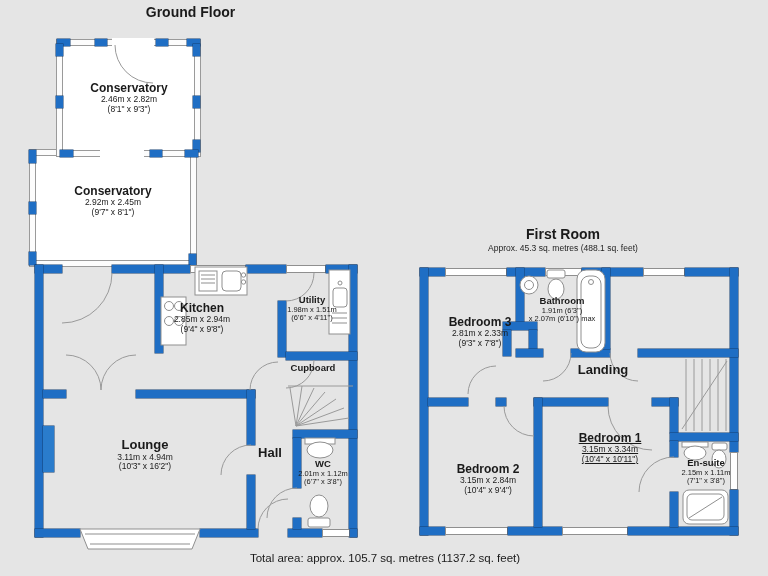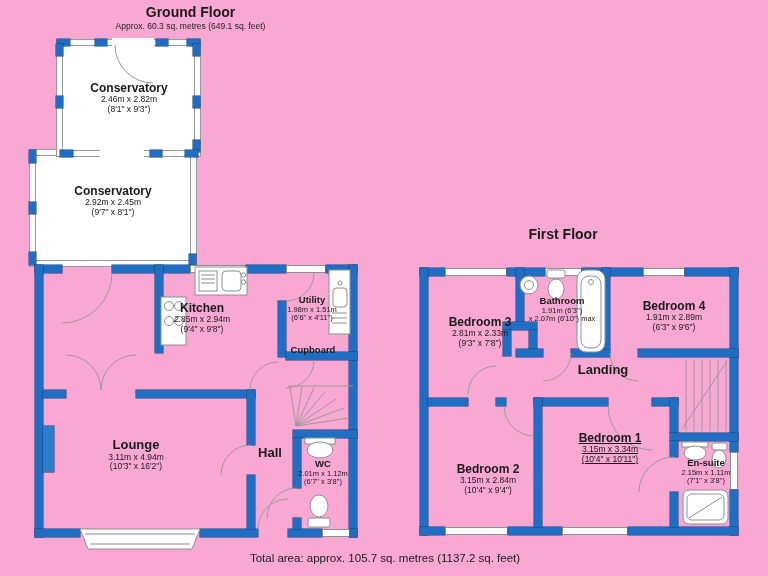--- a/index.html
+++ b/index.html
@@ -1,16 +1,16 @@
 <!DOCTYPE html>
 <html><head>
 <meta charset="utf-8">
 <style>
   html,body{margin:0;padding:0;background:#fff;}
-  #canvas{position:relative;width:768px;height:576px;background:#f9a8d4;overflow:hidden;
+  #canvas{position:relative;width:768px;height:576px;background:#e5e5e5;overflow:hidden;
           font-family:"Liberation Sans",sans-serif;color:#1a1a1a;}
   .wall{position:absolute;background:#1f6ec4;box-shadow:0 0 0 0.5px #123f73;}
   .wall2{position:absolute;background:#2a7ccc;box-shadow:0 0 0 0.5px #123f73;}
   .win{position:absolute;background:#fff;border:1px solid #8f8f8f;box-sizing:border-box;}
   .win-h{background:linear-gradient(to bottom,#fff 42%,#8f8f8f 42%,#8f8f8f 58%,#fff 58%);}
   .win-v{background:linear-gradient(to right,#fff 42%,#8f8f8f 42%,#8f8f8f 58%,#fff 58%);}
   .cwall{position:absolute;background:#fff;border:5px solid #fcfcfc;outline:1px solid #9a9a9a;
          box-shadow:inset 0 0 0 1px #9a9a9a;box-sizing:border-box;}
   .gap{position:absolute;background:#fff;}
   .mull{position:absolute;background:#1f6ec4;box-shadow:0 0 0 0.5px #123f73;}
@@ -26,24 +26,24 @@
   .footer{position:absolute;text-align:center;font-size:11.5px;}
   svg.overlay{position:absolute;left:0;top:0;pointer-events:none;}
 </style>
 </head>
 <body>
 
 <div id="canvas">
 
   <div class="floor-title" style="left:88px;top:4px;width:205px;">
     <div class="ft-main">Ground Floor</div>
-    <div class="ft-sub">Approx. 60.3 sq. metres (649.1 sq. feet)</div>
   </div>
   <div class="floor-title" style="left:452px;top:226px;width:222px;">
-    <div class="ft-main">First Floor</div>
+    <div class="ft-main">First Room</div>
+    <div class="ft-sub">Approx. 45.3 sq. metres (488.1 sq. feet)</div>
   </div>
 
   <div class="cwall" style="left:30px;top:150px;width:166px;height:116px;"></div>
   <div class="cwall" style="left:57px;top:40px;width:143px;height:116px;"></div>
   <div class="gap" style="left:112px;top:38px;width:42px;height:10px;"></div>
   <div class="gap" style="left:100px;top:149px;width:44px;height:9px;"></div>
 
   <div class="mull" style="left:57px;top:39px;width:13px;height:7px;"></div>
   <div class="mull" style="left:95px;top:39px;width:12px;height:7px;"></div>
   <div class="mull" style="left:156px;top:39px;width:12px;height:7px;"></div>
@@ -255,24 +255,24 @@
   <div class="room-label" style="left:157px;top:302px;width:90px;">
     <div class="rname">Kitchen</div>
     <div class="rdim">2.85m x 2.94m</div>
     <div class="rdim">(9'4" x 9'8")</div>
   </div>
   <div class="room-label" style="left:280px;top:295px;width:64px;text-align:center;">
     <div class="rname sm">Utility</div>
     <div class="rdim sm">1.98m x 1.51m</div>
     <div class="rdim sm">(6'6" x 4'11")</div>
   </div>
-  <div class="room-label" style="left:281px;top:345px;width:64px;">
+  <div class="room-label" style="left:281px;top:363px;width:64px;">
     <div class="rname sm">Cupboard</div>
   </div>
-  <div class="room-label" style="left:81px;top:438px;width:110px;">
+  <div class="room-label" style="left:90px;top:438px;width:110px;">
     <div class="rname lg">Lounge</div>
     <div class="rdim">3.11m x 4.94m</div>
     <div class="rdim">(10'3" x 16'2")</div>
   </div>
   <div class="room-label" style="left:244px;top:446px;width:52px;">
     <div class="rname lg">Hall</div>
   </div>
   <div class="room-label" style="left:294px;top:459px;width:58px;">
     <div class="rname sm">WC</div>
     <div class="rdim sm">2.01m x 1.12m</div>
@@ -281,25 +281,20 @@
   <div class="room-label" style="left:428px;top:316px;width:92px;padding-left:6px;">
     <div class="rname">Bedroom 3</div>
     <div class="rdim">2.81m x 2.33m</div>
     <div class="rdim">(9'3" x 7'8")</div>
   </div>
   <div class="room-label" style="left:520px;top:296px;width:84px;">
     <div class="rname sm">Bathroom</div>
     <div class="rdim sm">1.91m (6'3")</div>
     <div class="rdim sm">x 2.07m (6'10") max</div>
   </div>
-  <div class="room-label" style="left:628px;top:300px;width:92px;">
-    <div class="rname">Bedroom 4</div>
-    <div class="rdim">1.91m x 2.89m</div>
-    <div class="rdim">(6'3" x 9'6")</div>
-  </div>
   <div class="room-label" style="left:563px;top:363px;width:80px;">
     <div class="rname lg">Landing</div>
   </div>
   <div class="room-label" style="left:442px;top:463px;width:92px;">
     <div class="rname">Bedroom 2</div>
     <div class="rdim">3.15m x 2.84m</div>
     <div class="rdim">(10'4" x 9'4")</div>
   </div>
   <div class="room-label" style="left:564px;top:432px;width:92px;text-decoration:underline;">
     <div class="rname">Bedroom 1</div>

